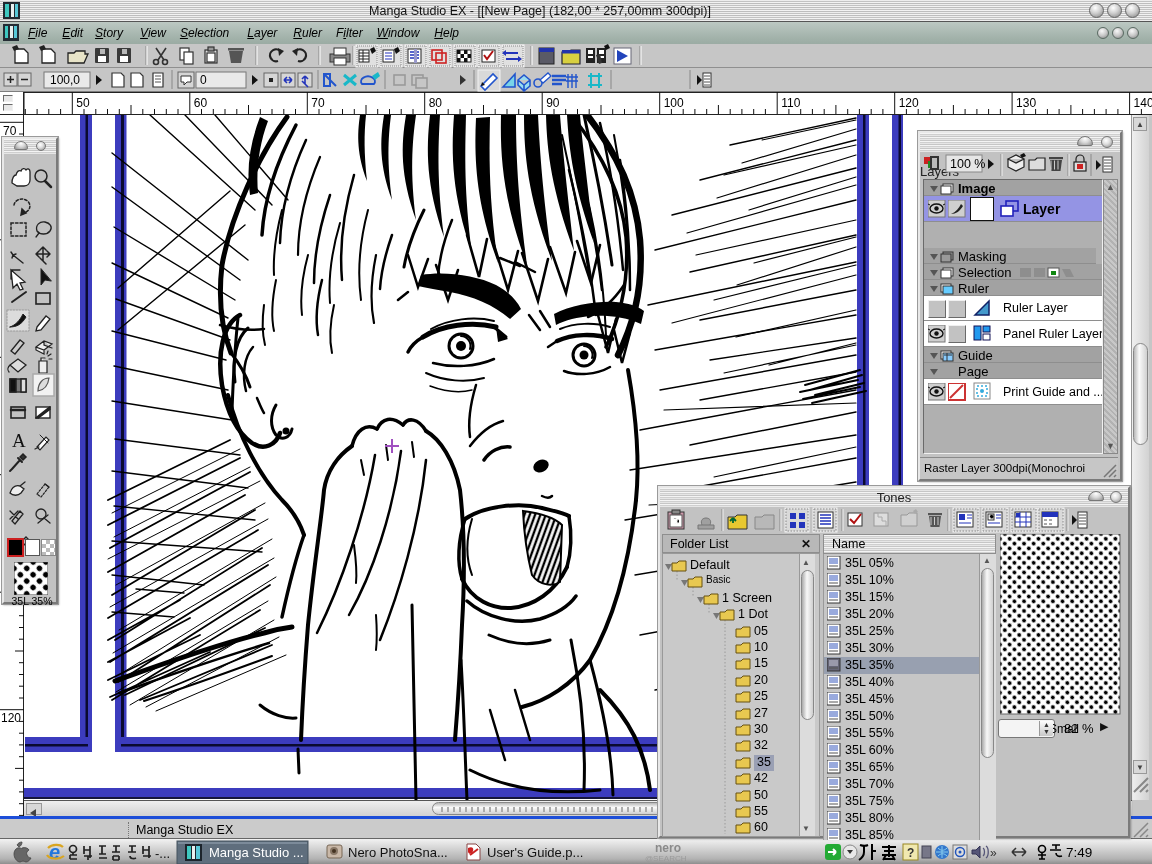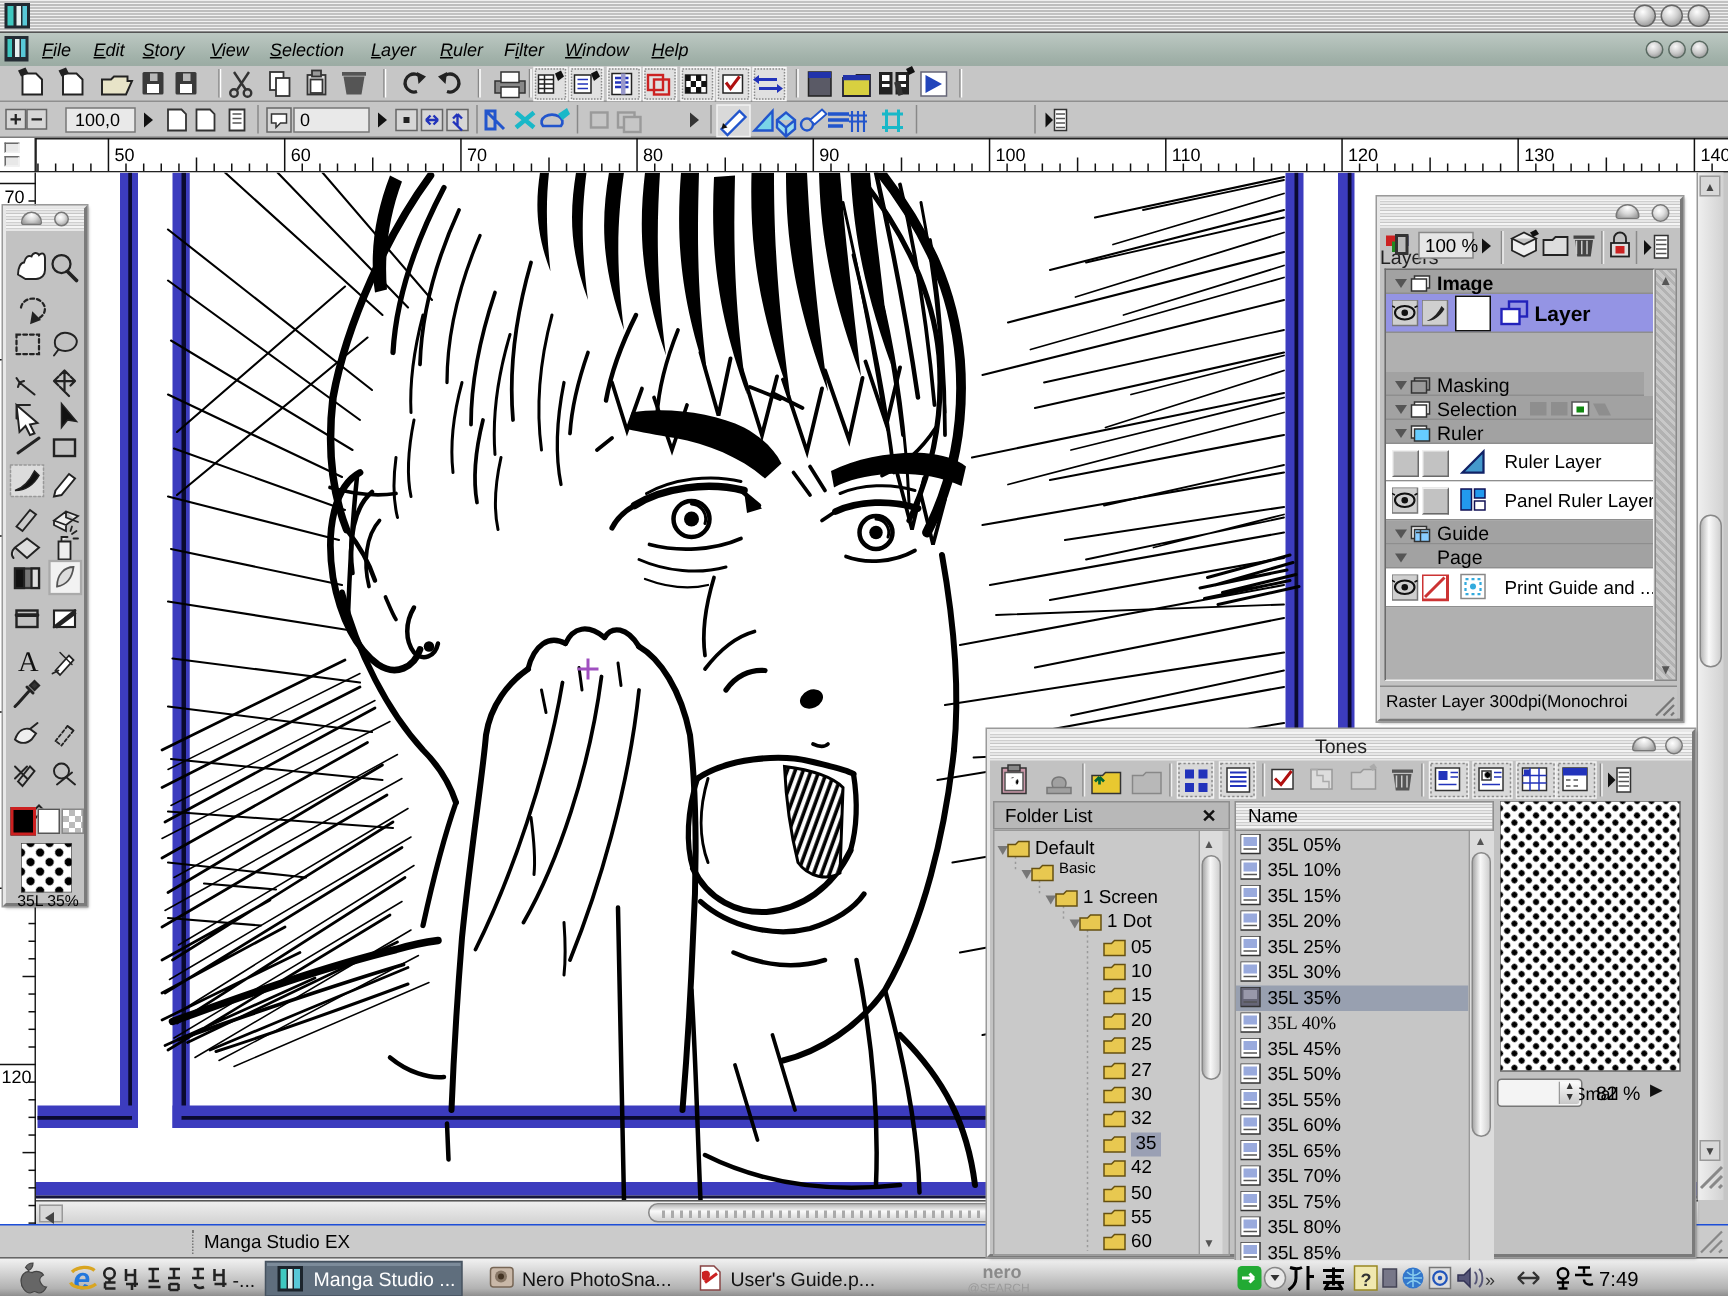--- a/index.html
+++ b/index.html
@@ -21,20 +21,21 @@
 </style>
 </head>
 <body>
 
 <div class="abs metal" style="left:0;top:0;width:1152px;height:22px;border-bottom:1px solid #555;">
   <div class="abs" style="left:3px;top:2px;width:17px;height:17px;background:#202830;">
     <div class="abs" style="left:2px;top:2px;width:4px;height:13px;background:#3ec8c0;"></div>
     <div class="abs" style="left:8px;top:2px;width:3px;height:13px;background:#e8f0f0;"></div>
     <div class="abs" style="left:12px;top:2px;width:3px;height:13px;background:#58c8d8;"></div>
   </div>
+  <div class="abs" style="left:0;top:4px;width:1080px;text-align:center;font-size:12.5px;color:#111;">Manga&nbsp;Studio&nbsp;EX&nbsp;-&nbsp;[[New&nbsp;Page]&nbsp;(182,00&nbsp;*&nbsp;257,00mm&nbsp;300dpi)]</div>
   <div class="abs" style="left:1089px;top:3px;width:15px;height:15px;border-radius:50%;background:radial-gradient(circle at 40% 30%,#fff,#cfcfcf 45%,#7f7f7f);border:1px solid #666;"></div>
   <div class="abs" style="left:1107px;top:3px;width:15px;height:15px;border-radius:50%;background:radial-gradient(circle at 40% 30%,#fff,#cfcfcf 45%,#7f7f7f);border:1px solid #666;"></div>
   <div class="abs" style="left:1125px;top:3px;width:15px;height:15px;border-radius:50%;background:radial-gradient(circle at 40% 30%,#fff,#cfcfcf 45%,#7f7f7f);border:1px solid #666;"></div>
 </div>
 
 <div class="abs" style="left:0;top:22px;width:1152px;height:30px;background:linear-gradient(180deg,#bcc8c2 0%,#a2b2aa 55%,#93a49c 100%);border-bottom:1px solid #707d76;font-style:italic;">
   <div class="abs" style="left:3px;top:2px;width:16px;height:17px;background:#242c34;">
     <div class="abs" style="left:2px;top:2px;width:3px;height:12px;background:#3ec8c0;"></div>
     <div class="abs" style="left:7px;top:2px;width:3px;height:12px;background:#e8f0f0;"></div>
     <div class="abs" style="left:11px;top:2px;width:3px;height:12px;background:#58c8d8;"></div>
@@ -641,21 +642,21 @@
 </div>
 <div id="vscroll" class="abs" style="left:1131px;top:115px;width:18px;height:685px;background:linear-gradient(90deg,#efefef,#d2d2d2);border-left:1px solid #999;">
   <div class="abs" style="left:1px;top:2px;width:14px;height:14px;background:#d8d8d8;border:1px solid #999;text-align:center;font-size:8px;color:#444;line-height:13px;">▲</div>
   <div class="abs" style="left:1px;top:228px;width:15px;height:102px;border-radius:8px;background:linear-gradient(90deg,#b8b8b8,#fafafa 40%,#d0d0d0);border:1px solid #888;"></div>
   <div class="abs" style="left:1px;top:645px;width:14px;height:14px;background:#d8d8d8;border:1px solid #999;text-align:center;font-size:8px;color:#444;line-height:13px;">▼</div>
   <svg width="18" height="24" style="position:absolute;left:0;top:661px;">
       <path d="M16,2 L2,16 M16,8 L8,16 M16,14 L14,16" stroke="#888" stroke-width="2"></path>
     </svg>
 </div>
 
-<div class="abs" style="left:0;top:816px;width:1152px;height:22px;background:#cbcbcb;border-top:1px solid #1d4ed8;">
+<div class="abs" style="left:0;top:816px;width:1152px;height:22px;background:#cbcbcb;border-top:3px solid #1d4ed8;">
   <div class="abs" style="left:128px;top:3px;width:1px;height:16px;border-left:1px dotted #777;"></div>
   <div class="abs" style="left:136px;top:4px;font-size:12.5px;color:#000;">Manga Studio EX</div>
   <svg width="18" height="18" style="position:absolute;right:2px;top:2px;">
       <path d="M16,2 L2,16 M16,8 L8,16 M16,14 L14,16" stroke="#888" stroke-width="1.5"></path>
     </svg>
 </div>
 
 <div id="taskbar" class="abs" style="left:0;top:838px;width:1152px;height:26px;background:linear-gradient(180deg,#f2f2f2 0%,#d2d2d2 40%,#b2b2b2 80%,#8e8e8e 100%);border-top:1px solid #666;">
 <svg width="1152" height="26">
 
@@ -1206,21 +1207,21 @@
         <div class="abs" style="left:21px;top:1px;font-size:12.5px;color:#000;white-space:nowrap;">35L 30%</div>
       </div>
       <div class="abs" style="left:0;top:103px;width:155px;height:17px;background:#98a0b0;">
         <svg width="14" height="14" style="position:absolute;left:3px;top:1px;">
           <rect x="0" y="0" width="13" height="13" fill="#667" stroke="#333"></rect>
           <rect x="2" y="2" width="9" height="6" fill="#99a"></rect>
           <path d="M2,10 h9" stroke="#555"></path>
         </svg>
         <div class="abs" style="left:21px;top:1px;font-size:12.5px;color:#000;white-space:nowrap;">35L 35%</div>
       </div>
-      <div class="abs" style="left:0;top:120px;width:155px;height:17px;font-family:Liberation Serif, serif;">
+      <div class="abs" style="left:0;top:120px;width:155px;height:17px;">
         <svg width="14" height="14" style="position:absolute;left:3px;top:1px;">
           <rect x="0" y="0" width="13" height="13" fill="#fff" stroke="#333"></rect>
           <rect x="2" y="2" width="9" height="6" fill="#9ad"></rect>
           <path d="M2,10 h9" stroke="#555"></path>
         </svg>
         <div class="abs" style="left:21px;top:1px;font-size:12.5px;color:#000;white-space:nowrap;">35L 40%</div>
       </div>
       <div class="abs" style="left:0;top:137px;width:155px;height:17px;">
         <svg width="14" height="14" style="position:absolute;left:3px;top:1px;">
           <rect x="0" y="0" width="13" height="13" fill="#fff" stroke="#333"></rect>

